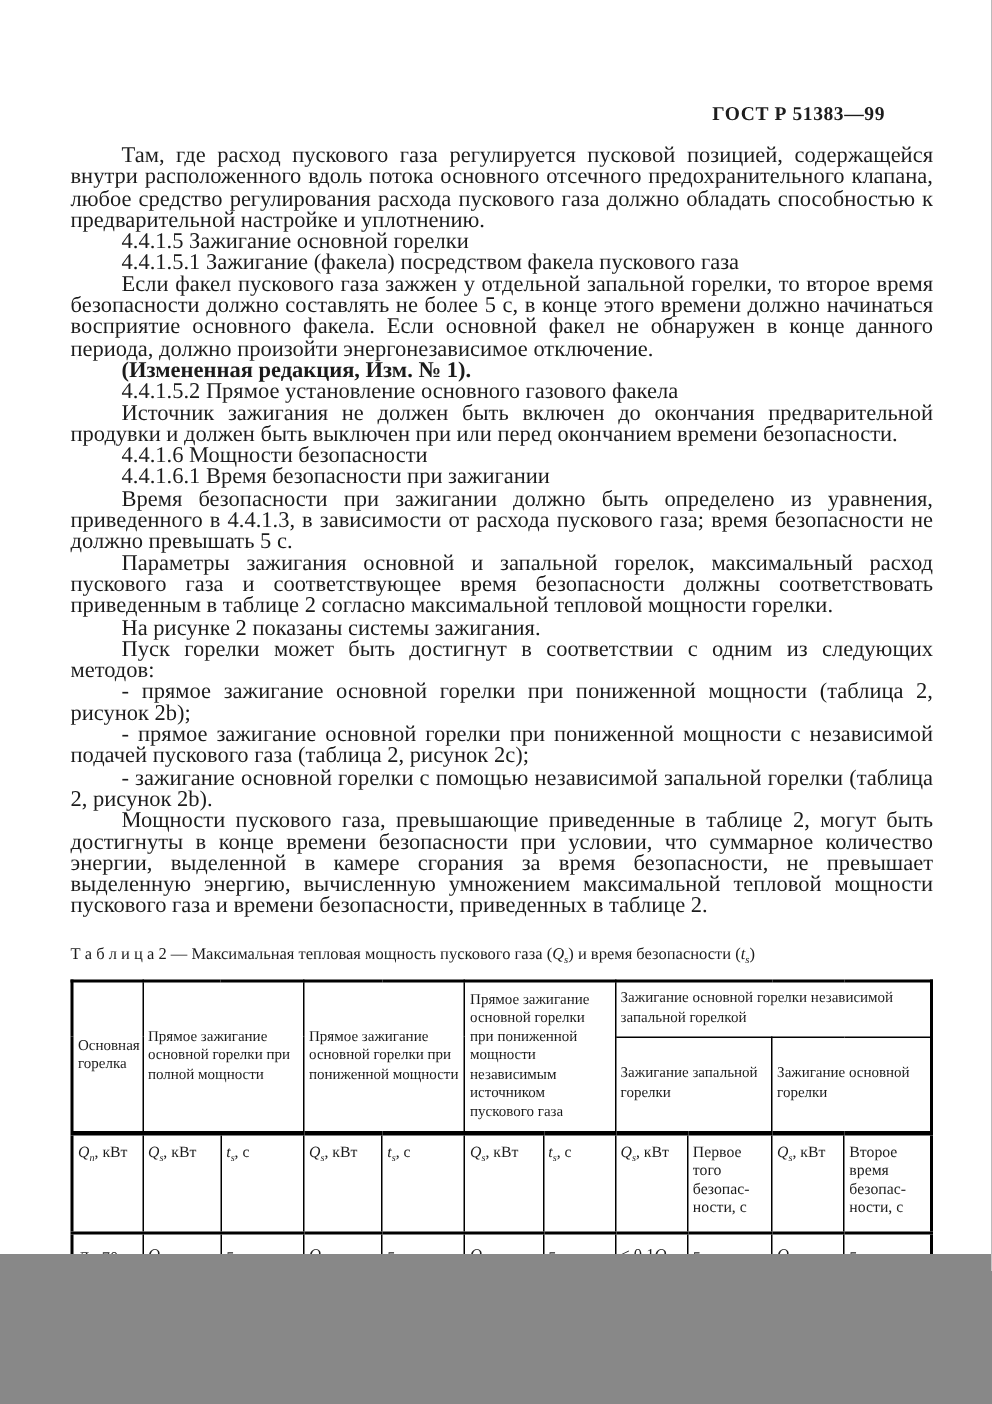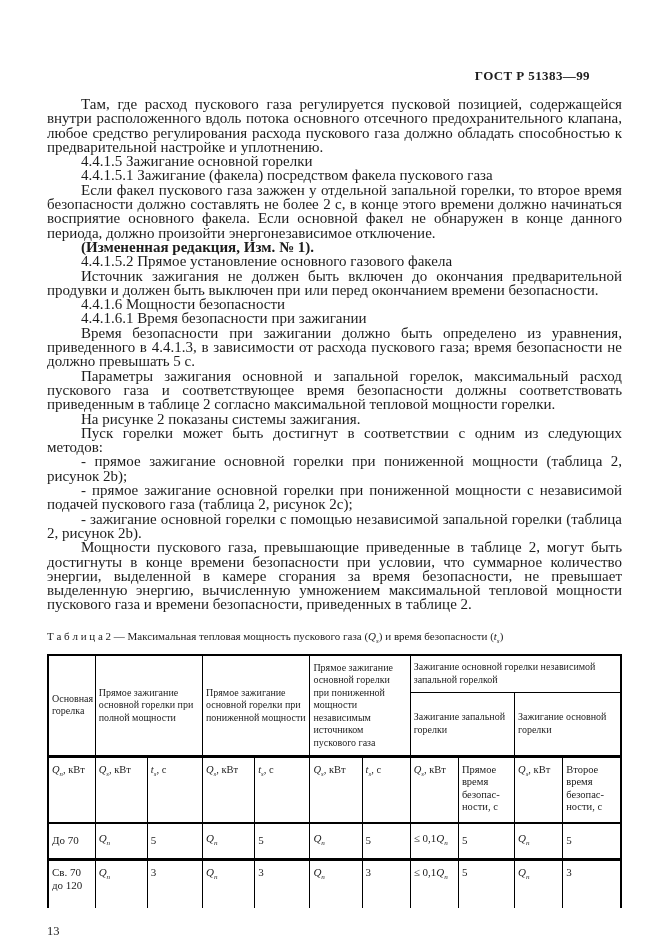--- a/index.html
+++ b/index.html
@@ -1,18 +1,18 @@
 <!DOCTYPE html>
 <html><head>
 <meta charset="utf-8">
 <style>
   html,body { margin:0; padding:0; background:#888; }
   .page {
     position: relative;
-    width: 661px; height: 936px;
+    width: 661px; height: 836px;
     margin: 0 auto;
     background: #ffffff;
     color: #1c1c1c;
     font-family: "Liberation Serif", "DejaVu Serif", serif;
     box-sizing: border-box;
     padding: 68px 39px 0 47px;
     overflow: hidden;
   }
   .running-head {
     text-align: right;
@@ -77,21 +77,21 @@
 <body>
 
 <div class="page">
 
   <div class="running-head">ГОСТ Р 51383—99</div>
 
   <div class="body-text">
     <p>Там, где расход пускового газа регулируется пусковой позицией, содержащейся внутри расположенного вдоль потока основного отсечного предохранительного клапана, любое средство регулирования расхода пускового газа должно обладать способностью к предварительной настройке и уплотнению.</p>
     <p>4.4.1.5  Зажигание основной горелки</p>
     <p>4.4.1.5.1  Зажигание (факела) посредством факела пускового газа</p>
-    <p>Если факел пускового газа зажжен у отдельной запальной горелки, то второе время безопасности должно составлять не более 2 с, в конце этого времени должно начинаться восприятие основного факела. Если основной факел не обнаружен в конце данного периода, должно произойти энергонезависимое отключение.</p>
+    <p>Если факел пускового газа зажжен у отдельной запальной горелки, то второе время безопасности должно составлять не более 5 с, в конце этого времени должно начинаться восприятие основного факела. Если основной факел не обнаружен в конце данного периода, должно произойти энергонезависимое отключение.</p>
     <p class="bold">(Измененная редакция, Изм. № 1).</p>
     <p>4.4.1.5.2  Прямое установление основного газового факела</p>
     <p>Источник зажигания не должен быть включен до окончания предварительной продувки и должен быть выключен при или перед окончанием времени безопасности.</p>
     <p>4.4.1.6  Мощности безопасности</p>
     <p>4.4.1.6.1  Время безопасности при зажигании</p>
     <p>Время безопасности при зажигании должно быть определено из уравнения, приведенного в 4.4.1.3, в зависимости от расхода пускового газа; время безопасности не должно превышать 5 с.</p>
     <p>Параметры зажигания основной и запальной горелок, максимальный расход пускового газа и соответствующее время безопасности должны соответствовать приведенным в таблице 2 согласно максимальной тепловой мощности горелки.</p>
     <p>На рисунке 2 показаны системы зажигания.</p>
     <p>Пуск горелки может быть достигнут в соответствии с одним из следующих методов:</p>
     <p>- прямое зажигание основной горелки при пониженной мощности (таблица 2, рисунок 2b);</p>
@@ -130,21 +130,21 @@
       </tr>
       <tr class="units">
         <td class="uc"><i>Q<sub>n</sub></i>, кВт</td>
         <td class="uc gb"><i>Q<sub>s</sub></i>, кВт</td>
         <td class="uc"><i>t<sub>s</sub></i>, с</td>
         <td class="uc gb"><i>Q<sub>s</sub></i>, кВт</td>
         <td class="uc"><i>t<sub>s</sub></i>, с</td>
         <td class="uc gb"><i>Q<sub>s</sub></i>, кВт</td>
         <td class="uc"><i>t<sub>s</sub></i>, с</td>
         <td class="uc gb"><i>Q<sub>s</sub></i>, кВт</td>
-        <td class="uc tl">Прямое время безопас-ности, с</td>
+        <td class="uc tl">Первое того безопас-ности, с</td>
         <td class="uc gb"><i>Q<sub>s</sub></i>, кВт</td>
         <td class="uc tl">Второе время безопас-ности, с</td>
       </tr>
       <tr class="r1">
         <td class="dc tl">До 70</td>
         <td class="dc gb"><i>Q<sub>n</sub></i></td>
         <td class="dc">5</td>
         <td class="dc gb"><i>Q<sub>n</sub></i></td>
         <td class="dc">5</td>
         <td class="dc gb"><i>Q<sub>n</sub></i></td>

